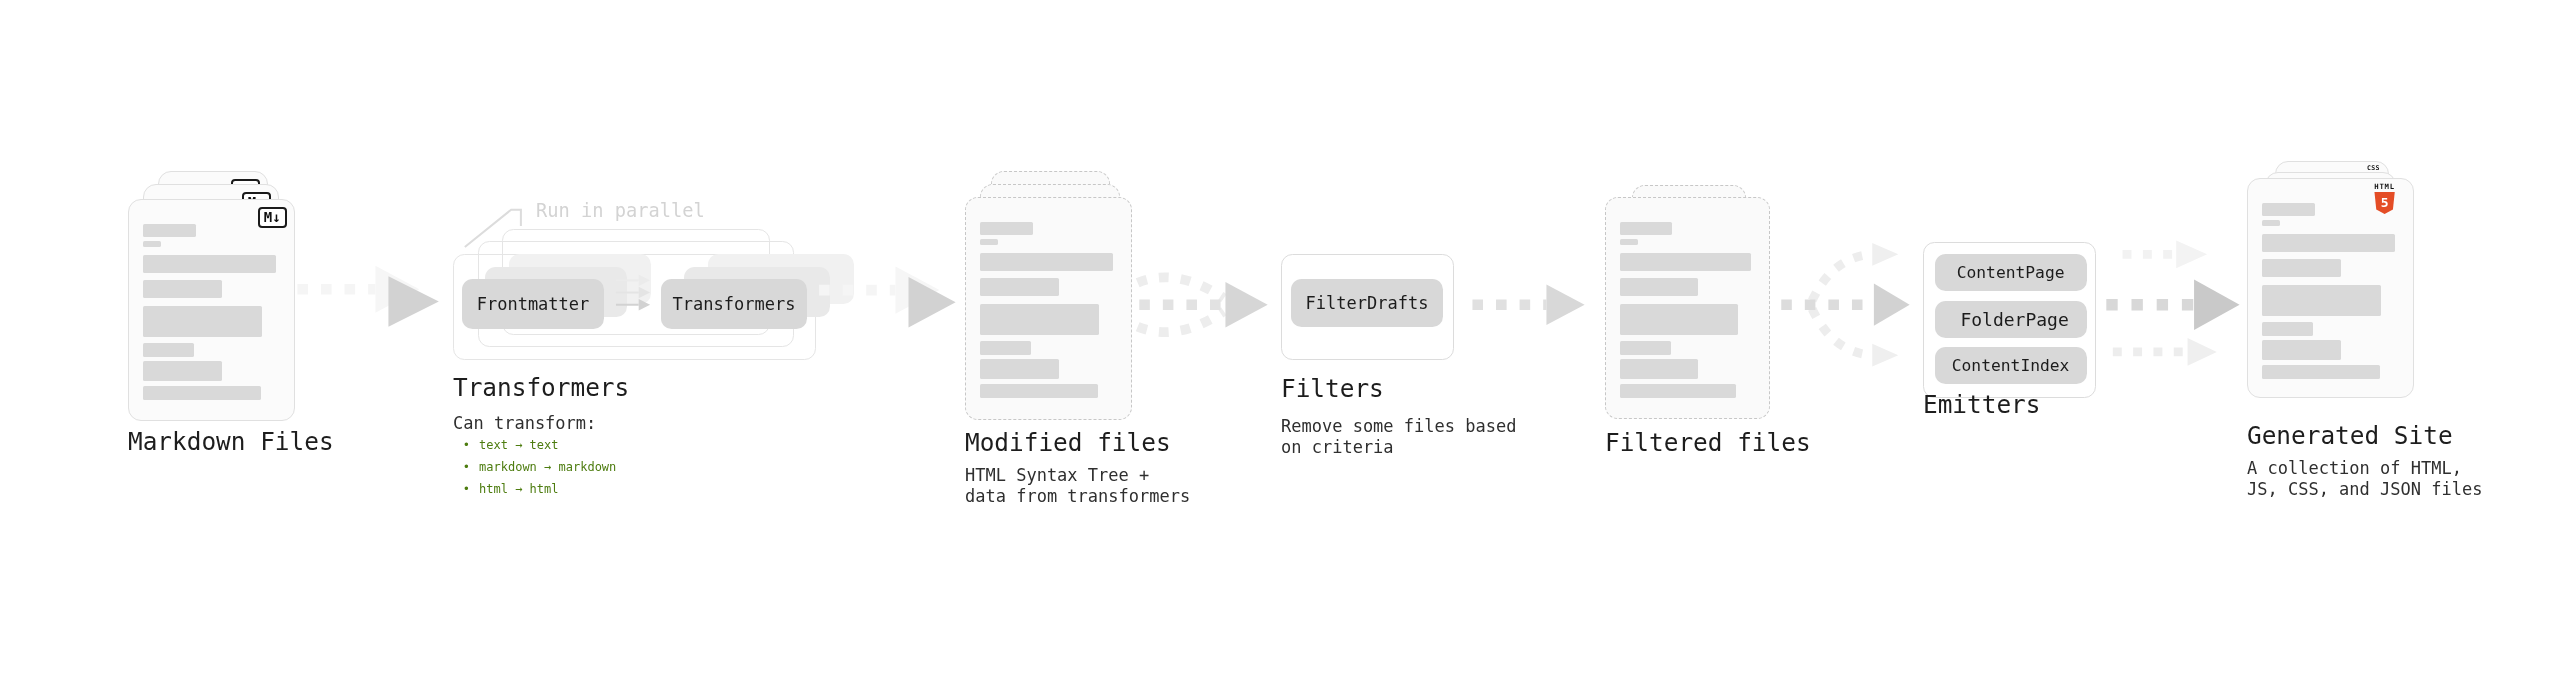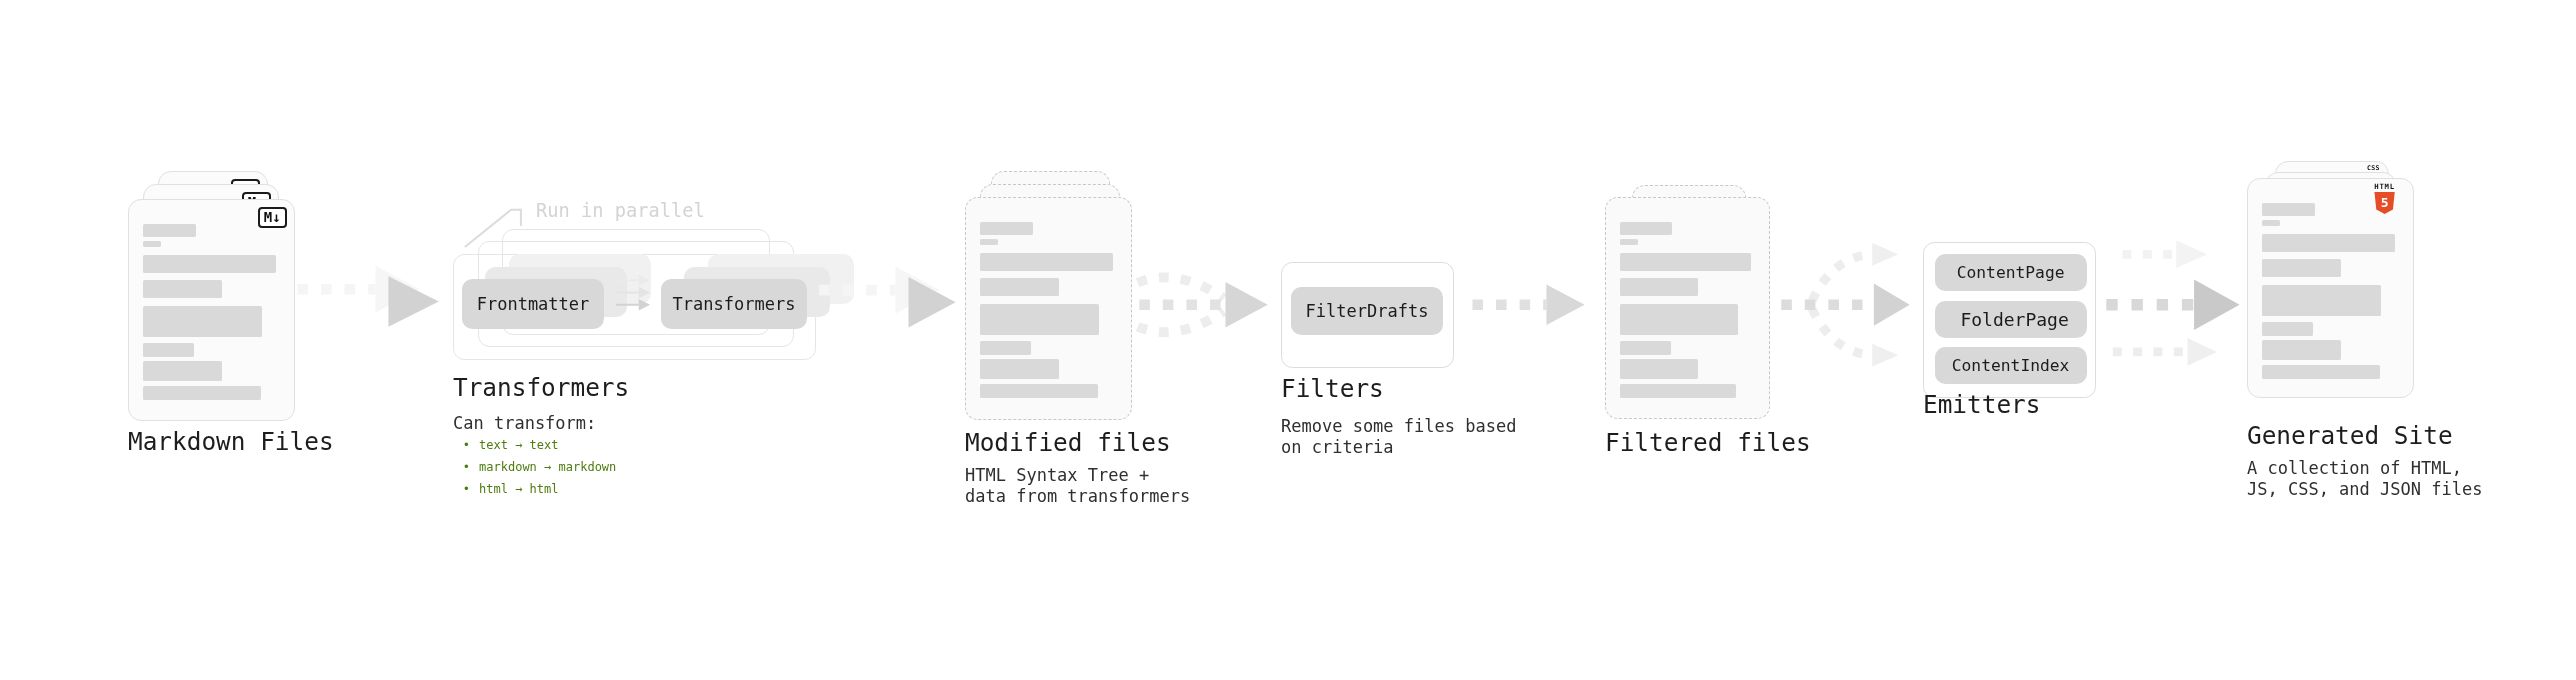--- a/index.html
+++ b/index.html
@@ -189,21 +189,21 @@
           <div class="bar" style="margin-top: 8.1px; height: 31px; width: 86%; background: rgb(217, 217, 217);"></div>
           <div class="bar" style="margin-top: 5.7px; height: 14.6px; width: 37%; background: rgb(217, 217, 217);"></div>
           <div class="bar" style="margin-top: 4.1px; height: 19.5px; width: 57%; background: rgb(217, 217, 217);"></div>
           <div class="bar" style="margin-top: 4.9px; height: 14px; width: 85%; background: rgb(217, 217, 217);"></div>
         </div>
     </div>
   </div>
   <div class="stage-label" style="left:965px;top:429px;">Modified files</div>
   <div class="stage-desc" style="left:965px;top:465px;width:232px;">HTML Syntax Tree + data from transformers</div>
 
-  <div class="card" style="left:1281px;top:254px;width:173px;height:106px;margin-top:8px;">
+  <div class="card" style="left:1281px;top:254px;width:173px;height:106px;">
     <div class="node-btn" style="left:9px;top:23.6px;width:152px;height:48px;">FilterDrafts</div>
   </div>
   <div class="stage-label" style="left:1281px;top:375px;">Filters</div>
   <div class="stage-desc" style="left:1281px;top:416px;width:244px;">Remove some files based on criteria</div>
 
   <div>
     <div class="doc dashed" style="left:1632px;top:185px;width:114px;height:211px;"></div>
     <div class="doc dashed" style="left:1605px;top:197px;width:165px;height:222px;">
       <div class="doc-body">
           <div class="bar" style="margin-top: 24.4px; height: 12.2px; width: 38%; background: rgb(217, 217, 217);"></div>

